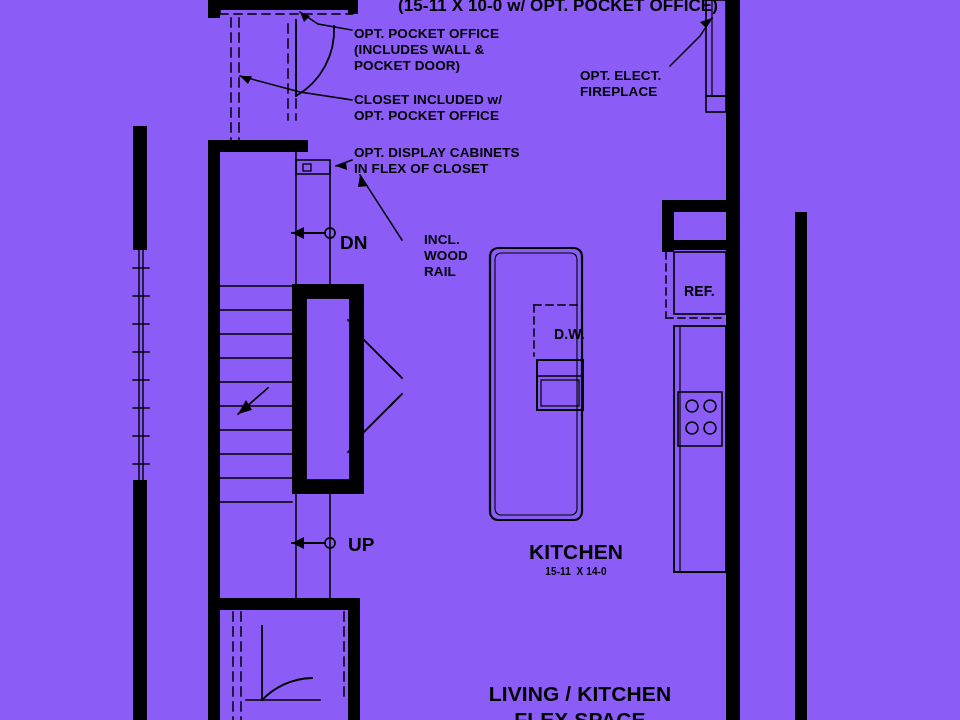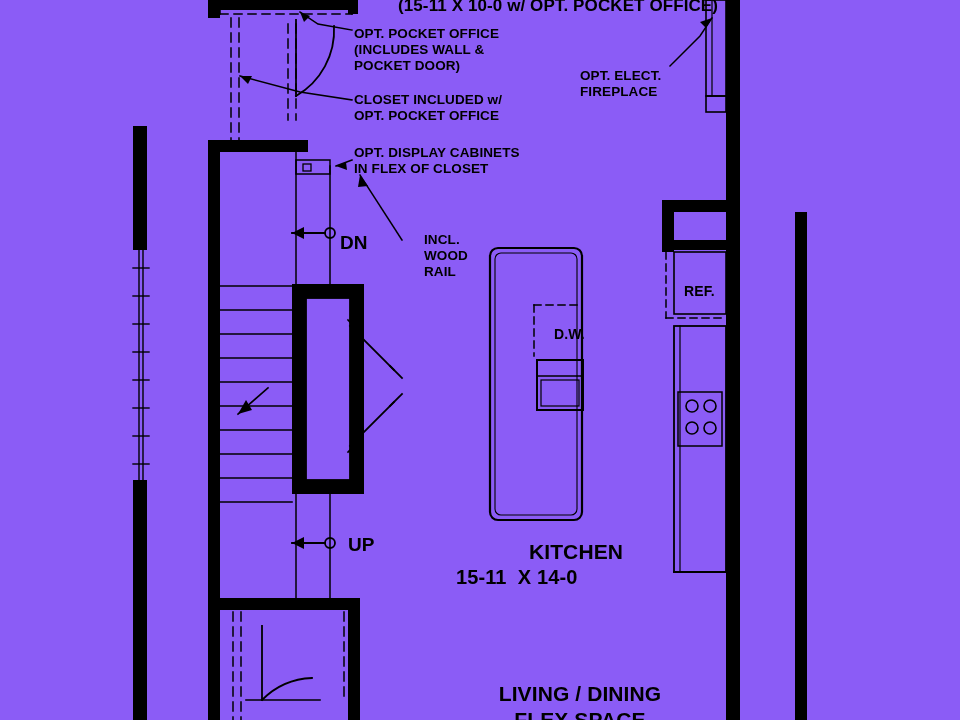--- a/index.html
+++ b/index.html
@@ -34,22 +34,23 @@
   .callout {
     font-size: 13.5px;
     font-weight: 700;
   }
   .roomname {
     font-size: 21px;
     font-weight: 700;
     text-align: center;
   }
   .roomdim {
-    font-size: 20px;
-    font-weight: 700;
+    font-size: 10px;
+    font-weight: 700;
+    text-align: center;
   }
   .small-tag {
     font-size: 14px;
     font-weight: 700;
   }
   .center {
     text-align: center;
   }
 </style>
 </head>
@@ -249,16 +250,16 @@
 
   <div class="lbl" style="left:348px; top:534px; font-size:19px; font-weight:700;">UP</div>
 
   <div class="lbl small-tag" style="left:544px; top:326px;padding-left:10px;">D.W.</div>
 
   <div class="lbl small-tag" style="left:684px; top:283px;">REF.</div>
 
   <div class="lbl roomname" style="left:456px; top:540px; width:240px;">KITCHEN</div>
   <div class="lbl roomdim" style="left:456px; top:566px; width:240px;">15-11  X 14-0</div>
 
-  <div class="lbl roomname" style="left:420px; top:682px; width:320px;">LIVING / DINING</div>
+  <div class="lbl roomname" style="left:420px; top:682px; width:320px;">LIVING / KITCHEN</div>
   <div class="lbl roomname" style="left:420px; top:708px; width:320px;">FLEX SPACE</div>
 
 </div>
 
 </body></html>

